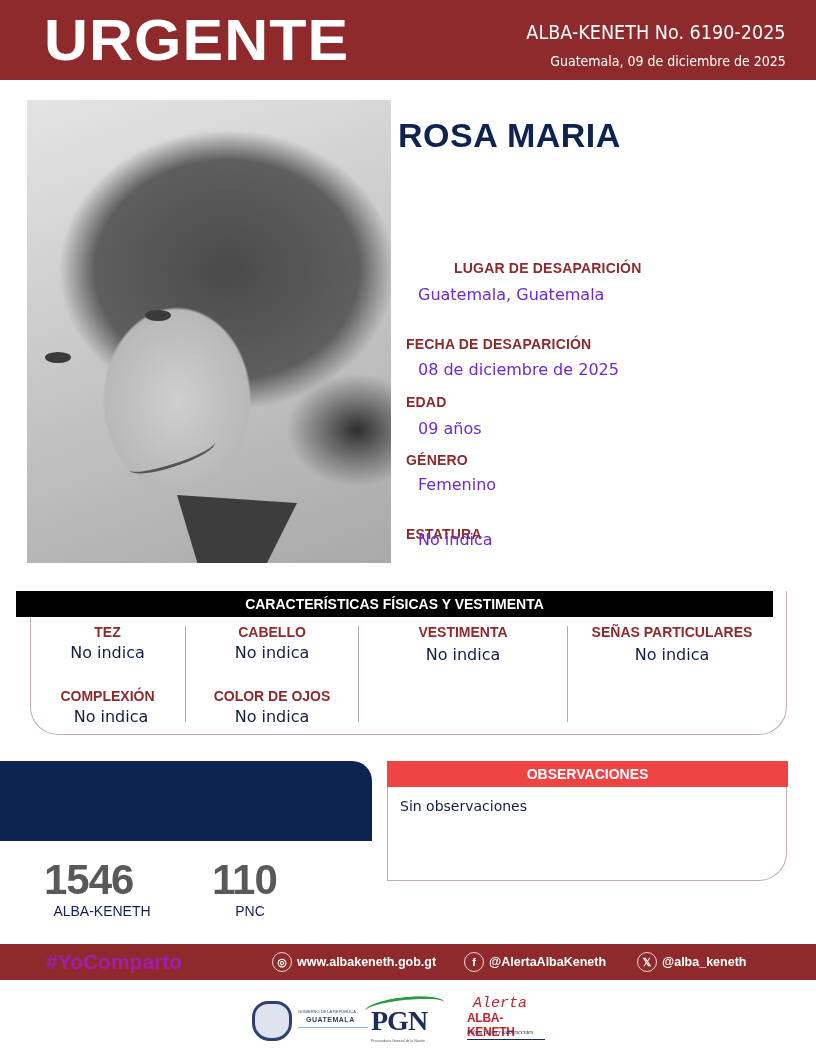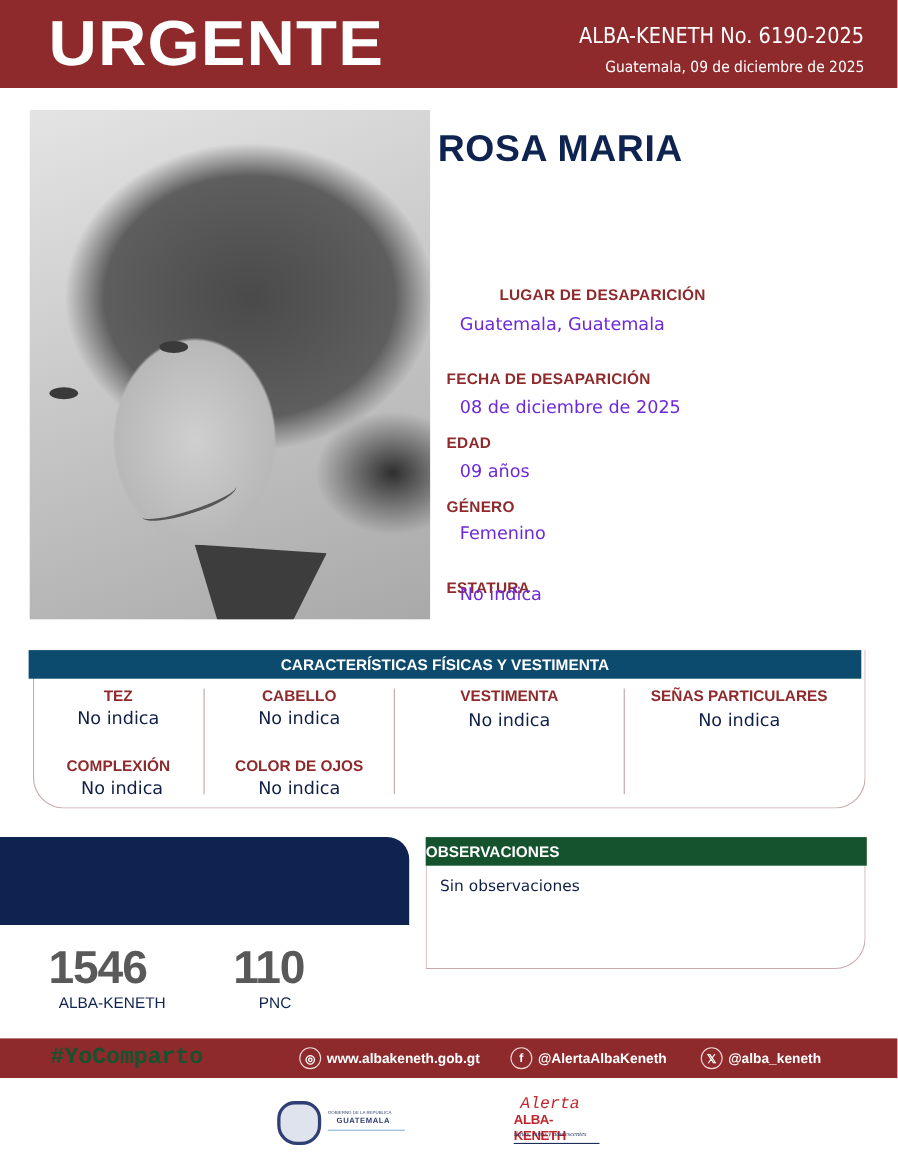--- a/index.html
+++ b/index.html
@@ -20,36 +20,36 @@
   .photo .eye { position: absolute; width: 26px; height: 11px; border-radius: 50%; background: #3a3a3a; }
   .photo .mouth { position: absolute; left: 100px; top: 345px; width: 90px; height: 22px; border-bottom: 3px solid #555; border-radius: 0 0 50% 50%; transform: rotate(-18deg); }
   .photo .shirt { position: absolute; left: 150px; top: 395px; width: 120px; height: 80px; background: #3d3d3d; clip-path: polygon(0 0, 100% 10%, 70% 100%, 20% 100%); }
 
   .name { position: absolute; left: 398px; top: 112px; font-family: "Liberation Sans", sans-serif; font-weight: 900; font-size: 34px; line-height: 46px; color: #0f2350; letter-spacing: 0.5px; }
 
   .field-label { position: absolute; left: 406px; font-family: "Liberation Sans", sans-serif; font-weight: 900; font-size: 14px; color: #8e2a2c; letter-spacing: 0.2px; }
   .field-value { position: absolute; left: 418px; font-family: "DejaVu Sans", sans-serif; font-size: 16px; color: #6d28d9; }
 
   .chars-box { position: absolute; left: 30px; top: 591px; width: 757px; height: 144px; border: 1px solid #c9a9ab; border-top: none; border-radius: 0 0 28px 28px; }
-  .chars-header { position: absolute; left: 26px; top: 591px; width: 757px; height: 26px; background: #0c4a6e; color: #fff; font-family: "Liberation Sans", sans-serif; font-weight: 700; font-size: 14px; text-align: center; line-height: 26px; }
+  .chars-header { position: absolute; left: 16px; top: 591px; width: 757px; height: 26px; background: #000000; color: #fff; font-family: "Liberation Sans", sans-serif; font-weight: 700; font-size: 14px; text-align: center; line-height: 26px; }
   .col-sep { position: absolute; top: 626px; width: 1px; height: 96px; background: #c0a3a5; }
   .c-label { position: absolute; font-family: "Liberation Sans", sans-serif; font-weight: 900; font-size: 14px; color: #8e2a2c; text-align: center; white-space: nowrap; }
   .c-value { position: absolute; font-family: "DejaVu Sans", sans-serif; font-size: 16px; color: #0f1f45; text-align: center; white-space: nowrap; }
 
   .contact-panel { position: absolute; left: 0; top: 761px; width: 372px; height: 80px; background: #0f2350; border-radius: 0 20px 0 0; }
   .contact-text { position: absolute; left: 38px; top: 779px; font-family: "Liberation Sans", sans-serif; font-weight: 700; font-size: 21px; line-height: 22px; color: #fff; }
   .phone-num { position: absolute; top: 857px; font-family: "Liberation Sans", sans-serif; font-weight: 900; font-size: 42px; color: #595959; letter-spacing: -1px; line-height: 46px; }
   .phone-label { position: absolute; top: 903px; font-family: "Liberation Sans", sans-serif; font-size: 14px; color: #0f2350; text-align: center; }
 
   .obs-box { position: absolute; left: 387px; top: 761px; width: 400px; height: 120px; border: 1px solid #c9a9ab; border-top: none; border-radius: 0 0 28px 0; }
-  .obs-header { position: absolute; left: 387px; top: 761px; width: 401px; height: 26px; background: #14532d; color: #fff; font-family: "Liberation Sans", sans-serif; font-weight: 900; font-size: 14px; text-align: left; line-height: 26px; }
+  .obs-header { position: absolute; left: 387px; top: 761px; width: 401px; height: 26px; background: #ef4444; color: #fff; font-family: "Liberation Sans", sans-serif; font-weight: 900; font-size: 14px; text-align: center; line-height: 26px; }
   .obs-text { position: absolute; left: 400px; top: 798px; font-family: "DejaVu Sans", sans-serif; font-size: 14px; color: #0f1f45; }
 
   .bottombar { position: absolute; left: 0; top: 944px; width: 816px; height: 36px; background: #8e2a2c; }
-  .hashtag { position: absolute; left: 46px; top: 948px; font-family: Liberation Mono, monospace; font-weight: 900; font-size: 21px; color: #14532d; line-height: 28px; }
+  .hashtag { position: absolute; left: 46px; top: 948px; font-family: Liberation Sans, sans-serif; font-weight: 900; font-size: 21px; color: #a21caf; line-height: 28px; }
   .social { position: absolute; top: 951px; height: 22px; display: flex; align-items: center; gap: 5px; color: #fff; font-family: "Liberation Sans", sans-serif; font-weight: 700; font-size: 12.5px; white-space: nowrap; }
   .social .ico { width: 20px; height: 20px; border-radius: 50%; border: 1.5px solid #f3d9d9; display: inline-flex; align-items: center; justify-content: center; font-size: 11px; color: #fff; }
 
   .logos { position: absolute; left: 250px; top: 995px; width: 300px; height: 52px; }
   .logo-gov { position: absolute; left: 0; top: 0; width: 120px; height: 50px; }
   .gov-seal { position: absolute; left: 2px; top: 6px; width: 40px; height: 40px; border-radius: 40% 40% 45% 45%; border: 3px solid #2f3f73; background: #dfe3ee; }
   .gov-small { position: absolute; left: 48px; top: 14px; font-size: 4px; color: #2f3f73; font-family: "Liberation Sans", sans-serif; }
   .gov-name { position: absolute; left: 56px; top: 21px; font-size: 7px; font-weight: 700; color: #2f3f73; font-family: "Liberation Sans", sans-serif; letter-spacing: 0.5px; }
   .gov-line { position: absolute; left: 48px; top: 32px; width: 70px; height: 1px; background: #8cb3d9; }
   .logo-pgn { position: absolute; left: 115px; top: 2px; width: 85px; height: 46px; }
@@ -140,18 +140,23 @@
   <span>@alba_keneth</span>
 </div>
 
 <div class="logos">
   <div class="logo-gov">
     <div class="gov-seal"></div>
     <div class="gov-small">GOBIERNO DE LA REPÚBLICA</div>
     <div class="gov-name">GUATEMALA</div>
     <div class="gov-line"></div>
   </div>
+  <div class="logo-pgn">
+    <div class="pgn-swoosh"></div>
+    <div class="pgn-text">PGN</div>
+    <div class="pgn-sub">Procuraduría General de la Nación</div>
+  </div>
   <div class="logo-alba">
     <div class="alba-alerta">Alerta</div>
     <div class="alba-name">ALBA-KENETH</div>
     <div class="alba-sub">Niñas, niños y adolescentes</div>
   </div>
 </div>
 
 </body></html>

